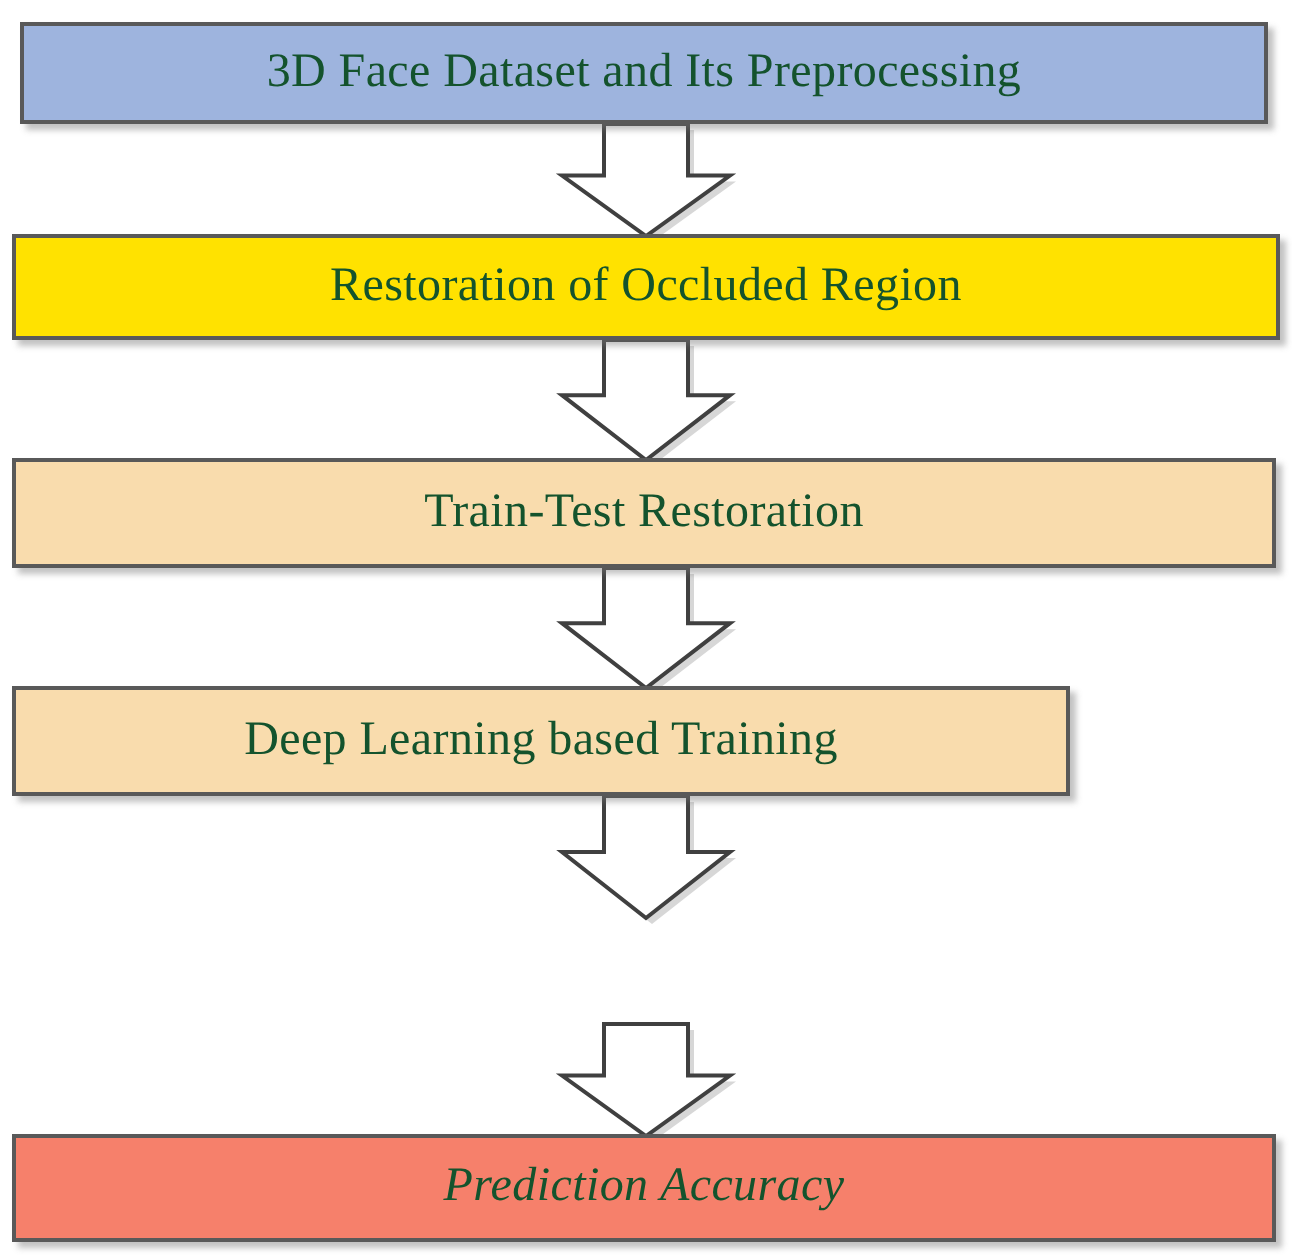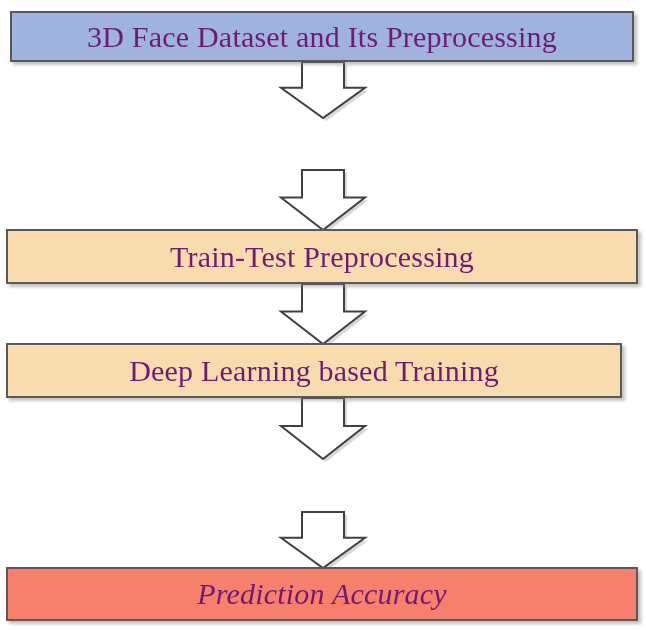--- a/index.html
+++ b/index.html
@@ -28,23 +28,23 @@
     box-sizing: border-box;
     border: 2px solid #595959;
     display: flex;
     align-items: center;
     justify-content: center;
     box-shadow: 3px 3px 3px rgba(120,120,120,0.45);
   }
 
   .node-label {
     font-family: "Liberation Serif", "DejaVu Serif", serif;
-    font-size: 30px;
+    font-size: 24px;
     line-height: 1.05;
-    color: #701a75;
+    color: #14532d;
     white-space: nowrap;
     text-align: center;
     letter-spacing: 0.2px;
   }
 
   .connector {
     position: absolute;
   }
   .connector svg {
     display: block;
@@ -81,22 +81,25 @@
     </div>
     <div class="connector" style="left: 280px; top: 512px; width: 86px; height: 56px;">
       <svg width="86" height="56" viewBox="0 0 86 56">
         <polygon points="22,0 64,0 64,25.76 85,25.76 43,56 1,25.76 22,25.76" fill="rgba(140,140,140,0.35)" stroke="none" transform="translate(3,3)"></polygon>
         <polygon points="22,0 64,0 64,25.76 85,25.76 43,56 1,25.76 22,25.76" fill="#FFFFFF" stroke="#404040" stroke-width="2" stroke-linejoin="miter"></polygon>
       </svg>
     </div>
     <div class="node" style="left: 10px; top: 11px; width: 624px; height: 51px; background: rgb(158, 180, 222); border-color: rgb(89, 89, 89);">
       <div class="node-label">3D Face Dataset and Its Preprocessing</div>
     </div>
+    <div class="node" style="left: 6px; top: 117px; width: 634px; height: 53px; background: rgb(255, 226, 0); border-color: rgb(89, 89, 89);">
+      <div class="node-label">Restoration of Occluded Region</div>
+    </div>
     <div class="node" style="left: 6px; top: 229px; width: 632px; height: 55px; background: rgb(249, 220, 173); border-color: rgb(89, 89, 89);">
-      <div class="node-label">Train-Test Preprocessing</div>
+      <div class="node-label">Train-Test Restoration</div>
     </div>
-    <div class="node" style="left: 6px; top: 343px; width: 616px; height: 55px; background: rgb(249, 220, 173); border-color: rgb(89, 89, 89);">
+    <div class="node" style="left: 6px; top: 343px; width: 529px; height: 55px; background: rgb(249, 220, 173); border-color: rgb(89, 89, 89);">
       <div class="node-label">Deep Learning based Training</div>
     </div>
     <div class="node" style="left: 6px; top: 567px; width: 632px; height: 54px; background: rgb(246, 128, 107); border-color: rgb(89, 89, 89); font-style: italic;">
       <div class="node-label">Prediction Accuracy</div>
     </div>
   </div>
 
 </body></html>

